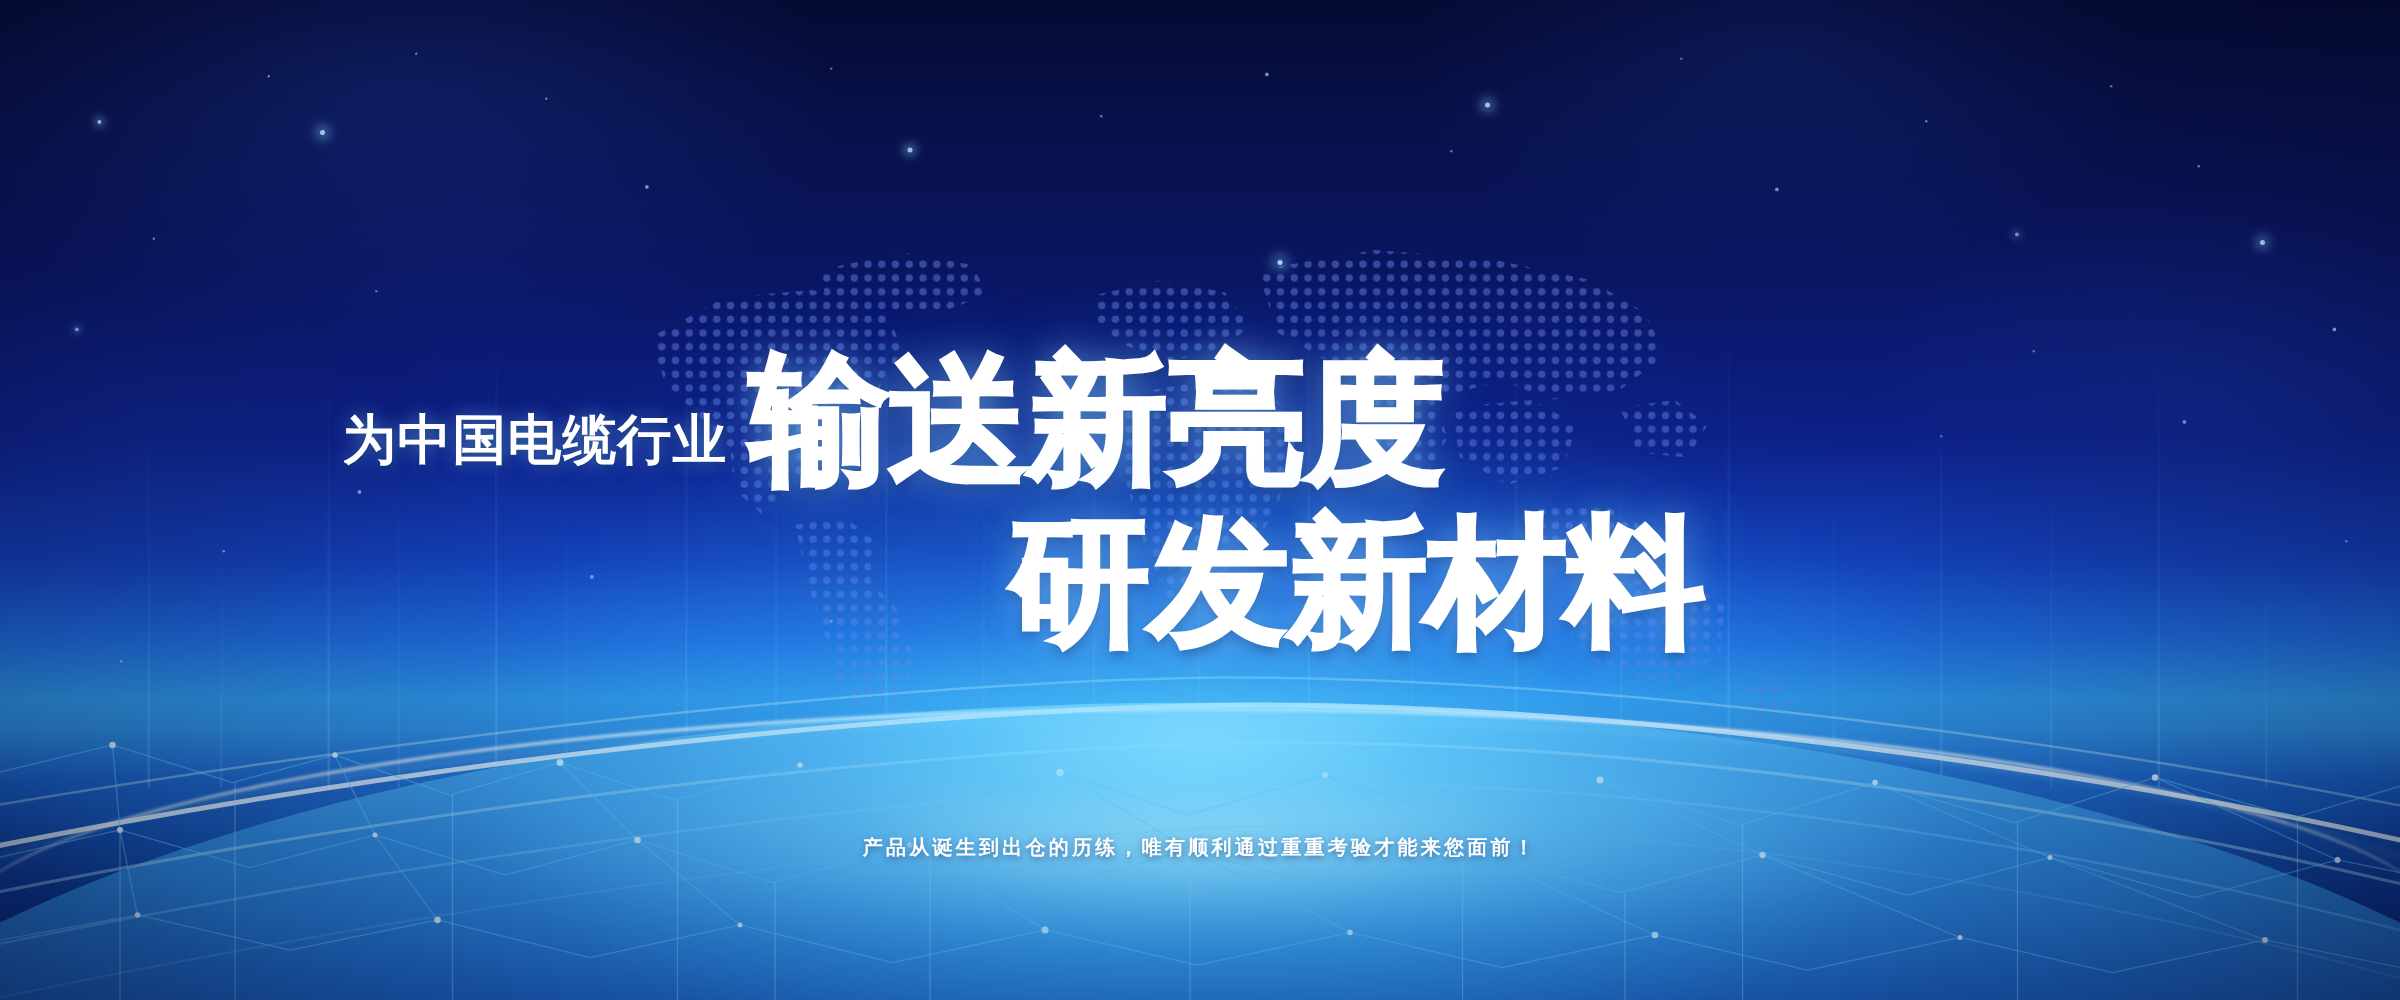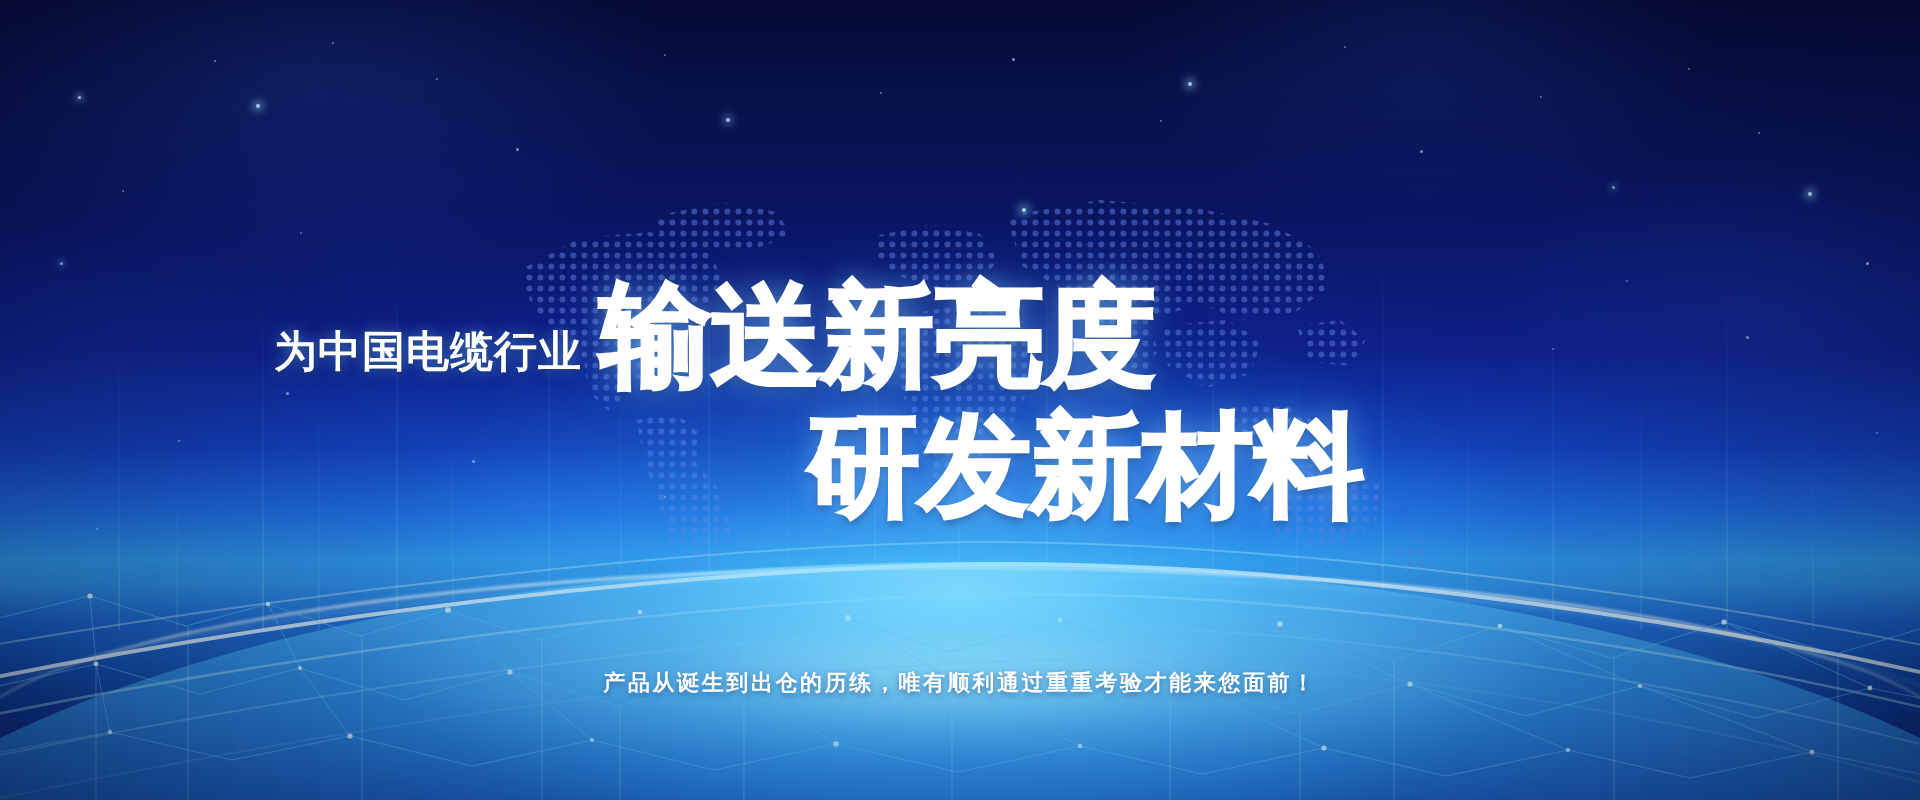--- a/index.html
+++ b/index.html
@@ -236,21 +236,21 @@
       0 0 60px rgba(70,160,255,0.32),
       0 4px 10px rgba(0,18,70,0.55);
   }
 
   .tagline {
     position: absolute;
     left: 0;
     right: 0;
     top: 668px;
     text-align: center;
-    font-size: 22px;
+    font-size: 16px;
     font-weight: 700;
     color: #ffffff;
     letter-spacing: 2.6px;
     white-space: nowrap;
     text-shadow: 0 0 12px rgba(120,205,255,0.65), 0 2px 6px rgba(0,25,80,0.6);
   }
 </style>
 </head>
 <body>
 

